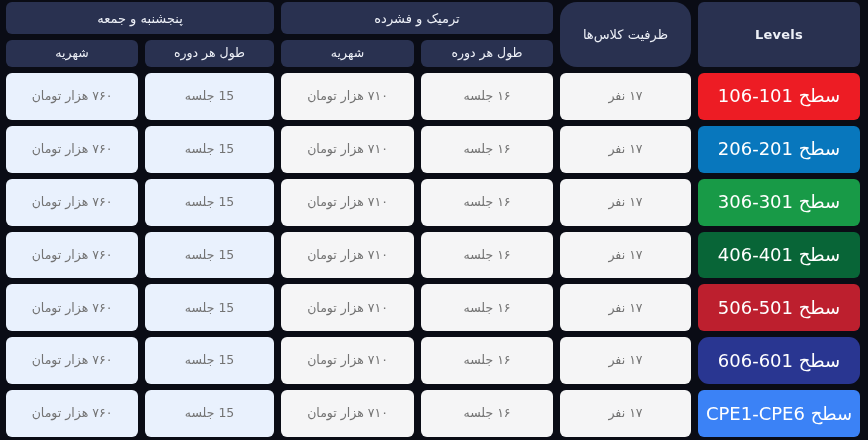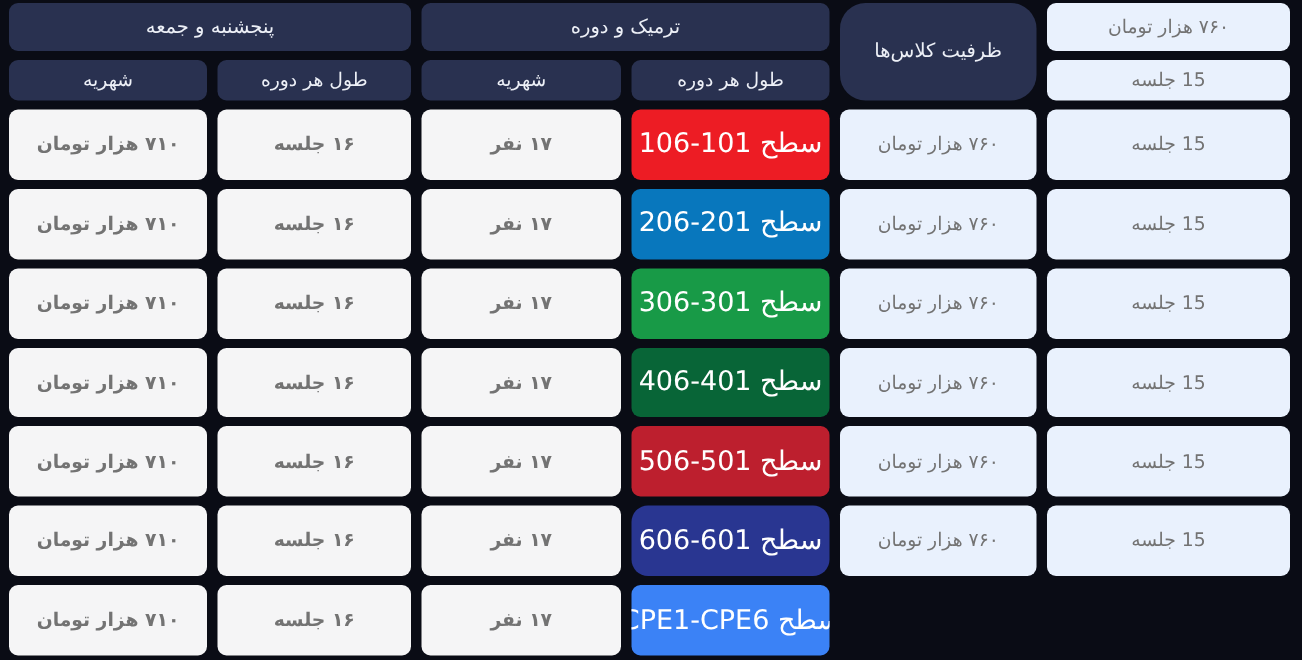--- a/index.html
+++ b/index.html
@@ -42,34 +42,35 @@
   .head-levels   { grid-column: 6; grid-row: 1 / span 2; font-weight: 600; letter-spacing: .2px; }
   .sub { grid-row: 2; font-size: 12.5px; }
   .sub.c1 { grid-column: 1; }
   .sub.c2 { grid-column: 2; }
   .sub.c3 { grid-column: 3; }
   .sub.c4 { grid-column: 4; }
   .data {
     color: #737373;
   }
   .data.weekend  { background: var(--weekend-cell, #e9f1fd); }
-  .data.standard { background: var(--standard-cell, #f5f5f6); font-weight: bold; }
+  .data.standard { background: var(--standard-cell, #f5f5f6); }
   .level {
     color: #ffffff;
     font-size: 18px;
   }
 </style>
 </head>
 <body>
 
 <div class="table">
 
   <div class="cell head rtl group-weekend">پنجشنبه و جمعه</div>
-  <div class="cell head rtl group-term">ترمیک و دوره</div>
+  <div class="cell head rtl group-term">ترمیک و فشرده</div>
   <div class="cell head rtl head-capacity">ظرفیت کلاس‌ها</div>
+  <div class="cell head head-levels">Levels</div>
 
   <div class="cell head rtl sub c1">شهریه</div>
   <div class="cell head rtl sub c2">طول هر دوره</div>
   <div class="cell head rtl sub c3">شهریه</div>
   <div class="cell head rtl sub c4">طول هر دوره</div>
 
   <div class="cell data weekend rtl">۷۶۰ هزار تومان</div>
   <div class="cell data weekend rtl">15 جلسه</div>
   <div class="cell data standard rtl">۷۱۰ هزار تومان</div>
   <div class="cell data standard rtl">۱۶ جلسه</div>

